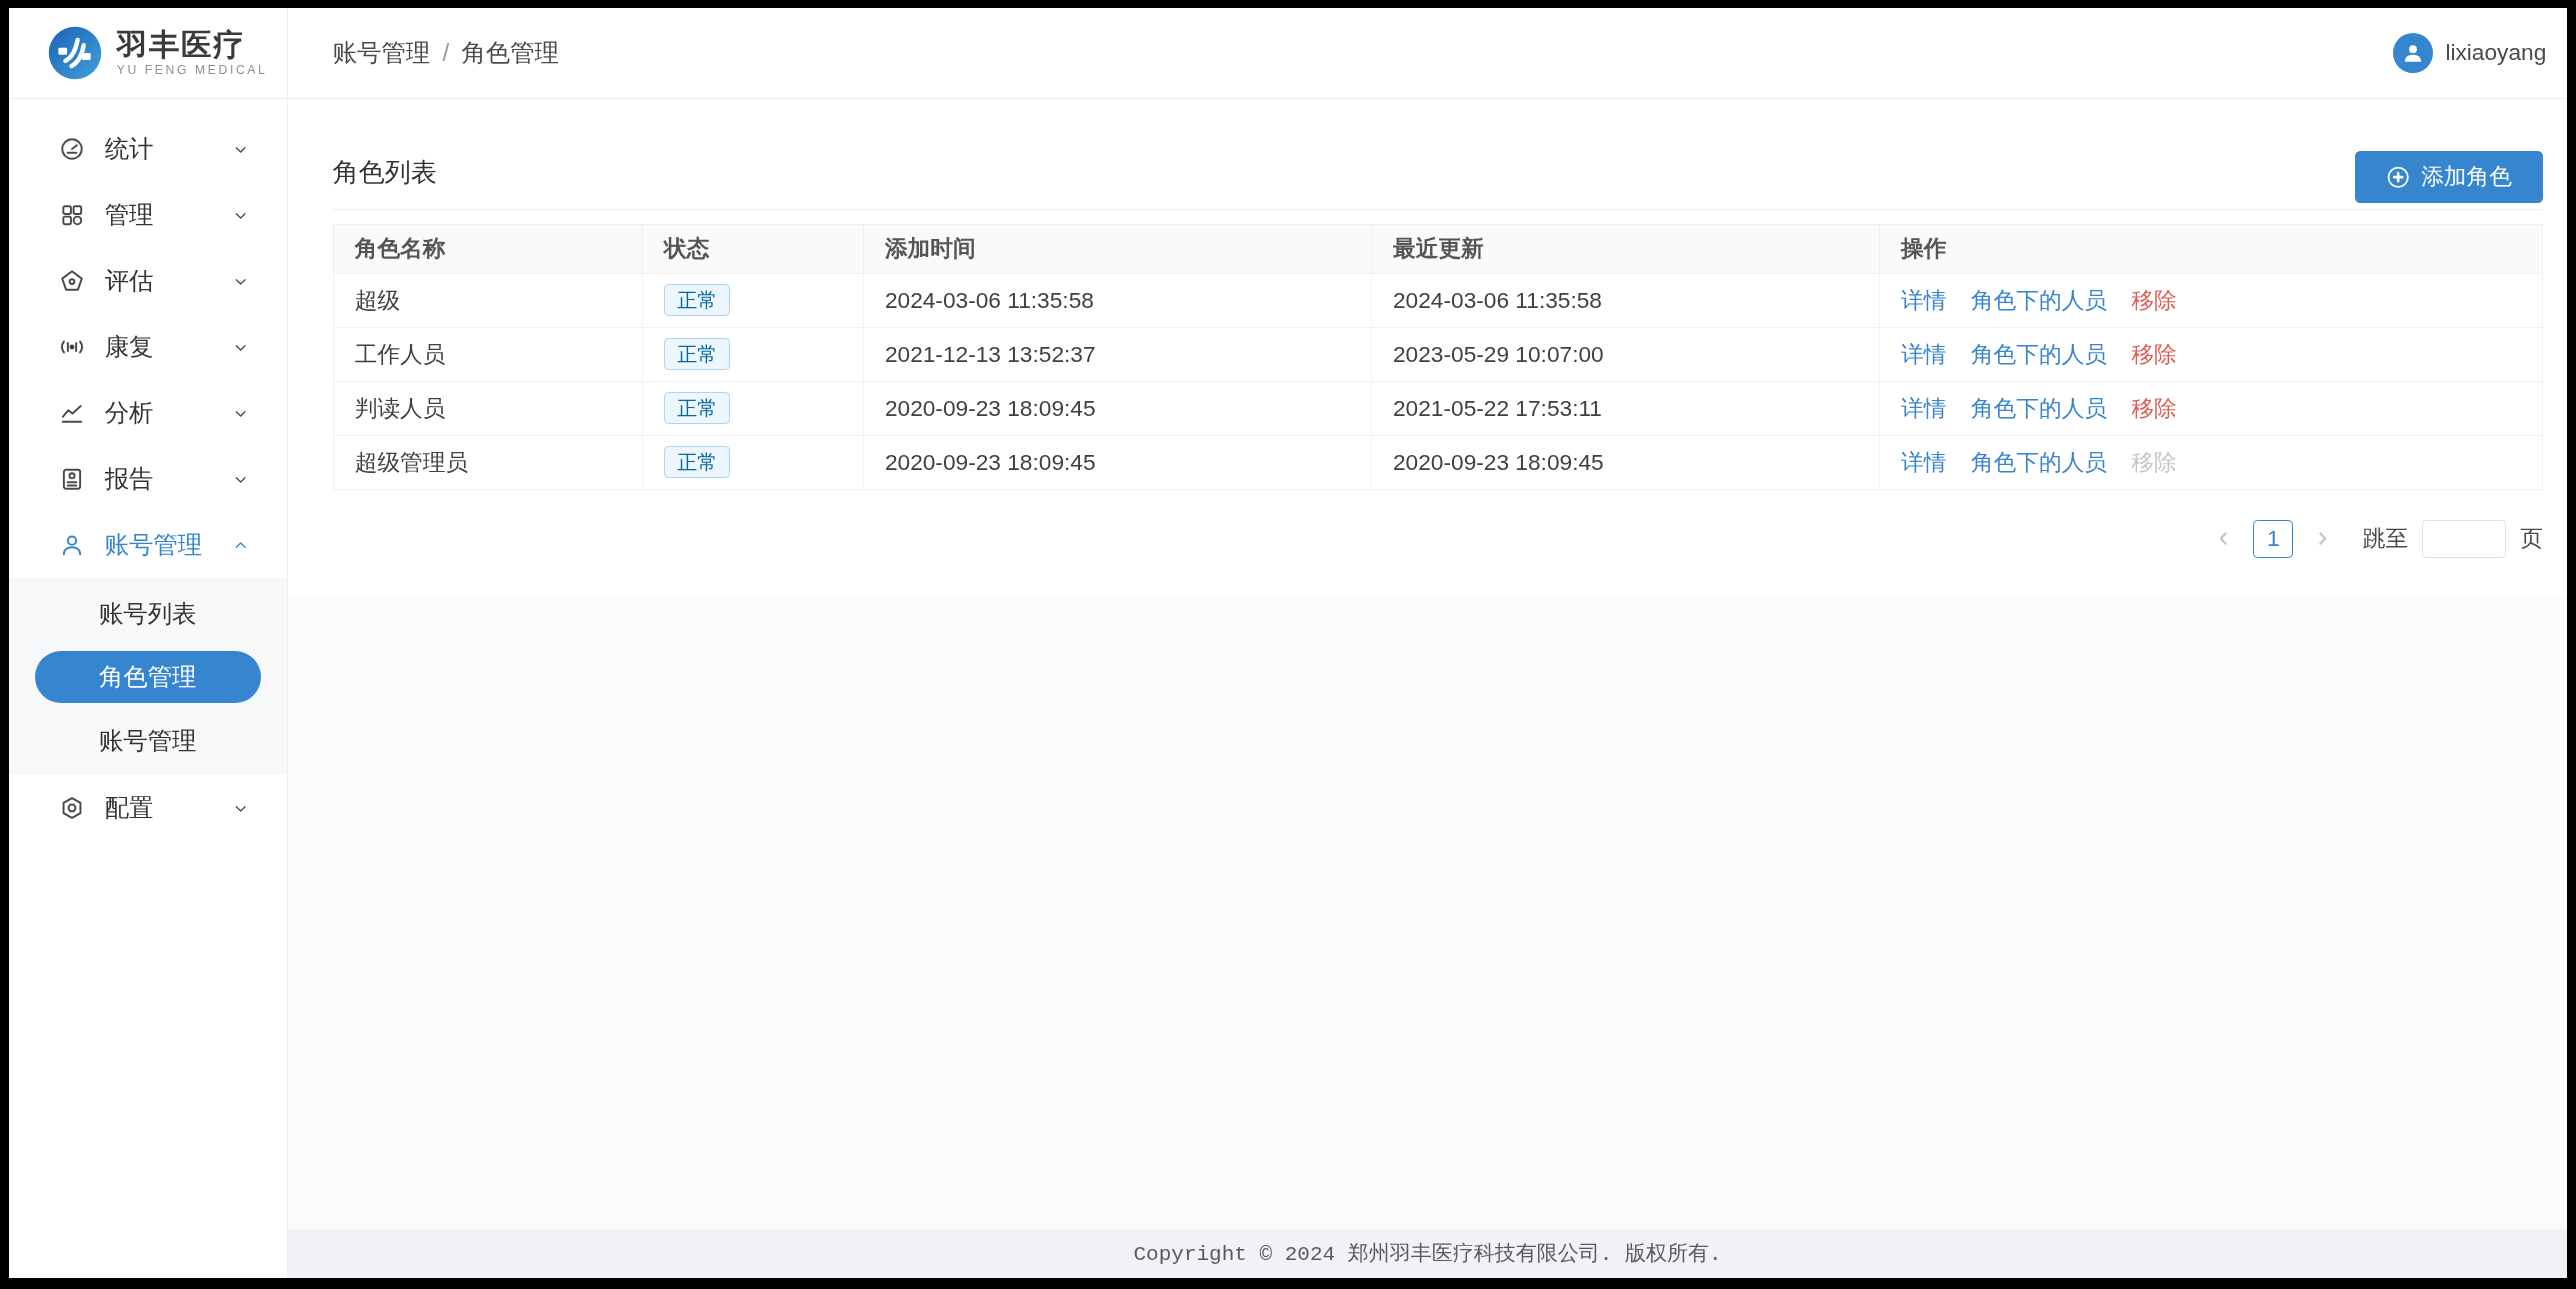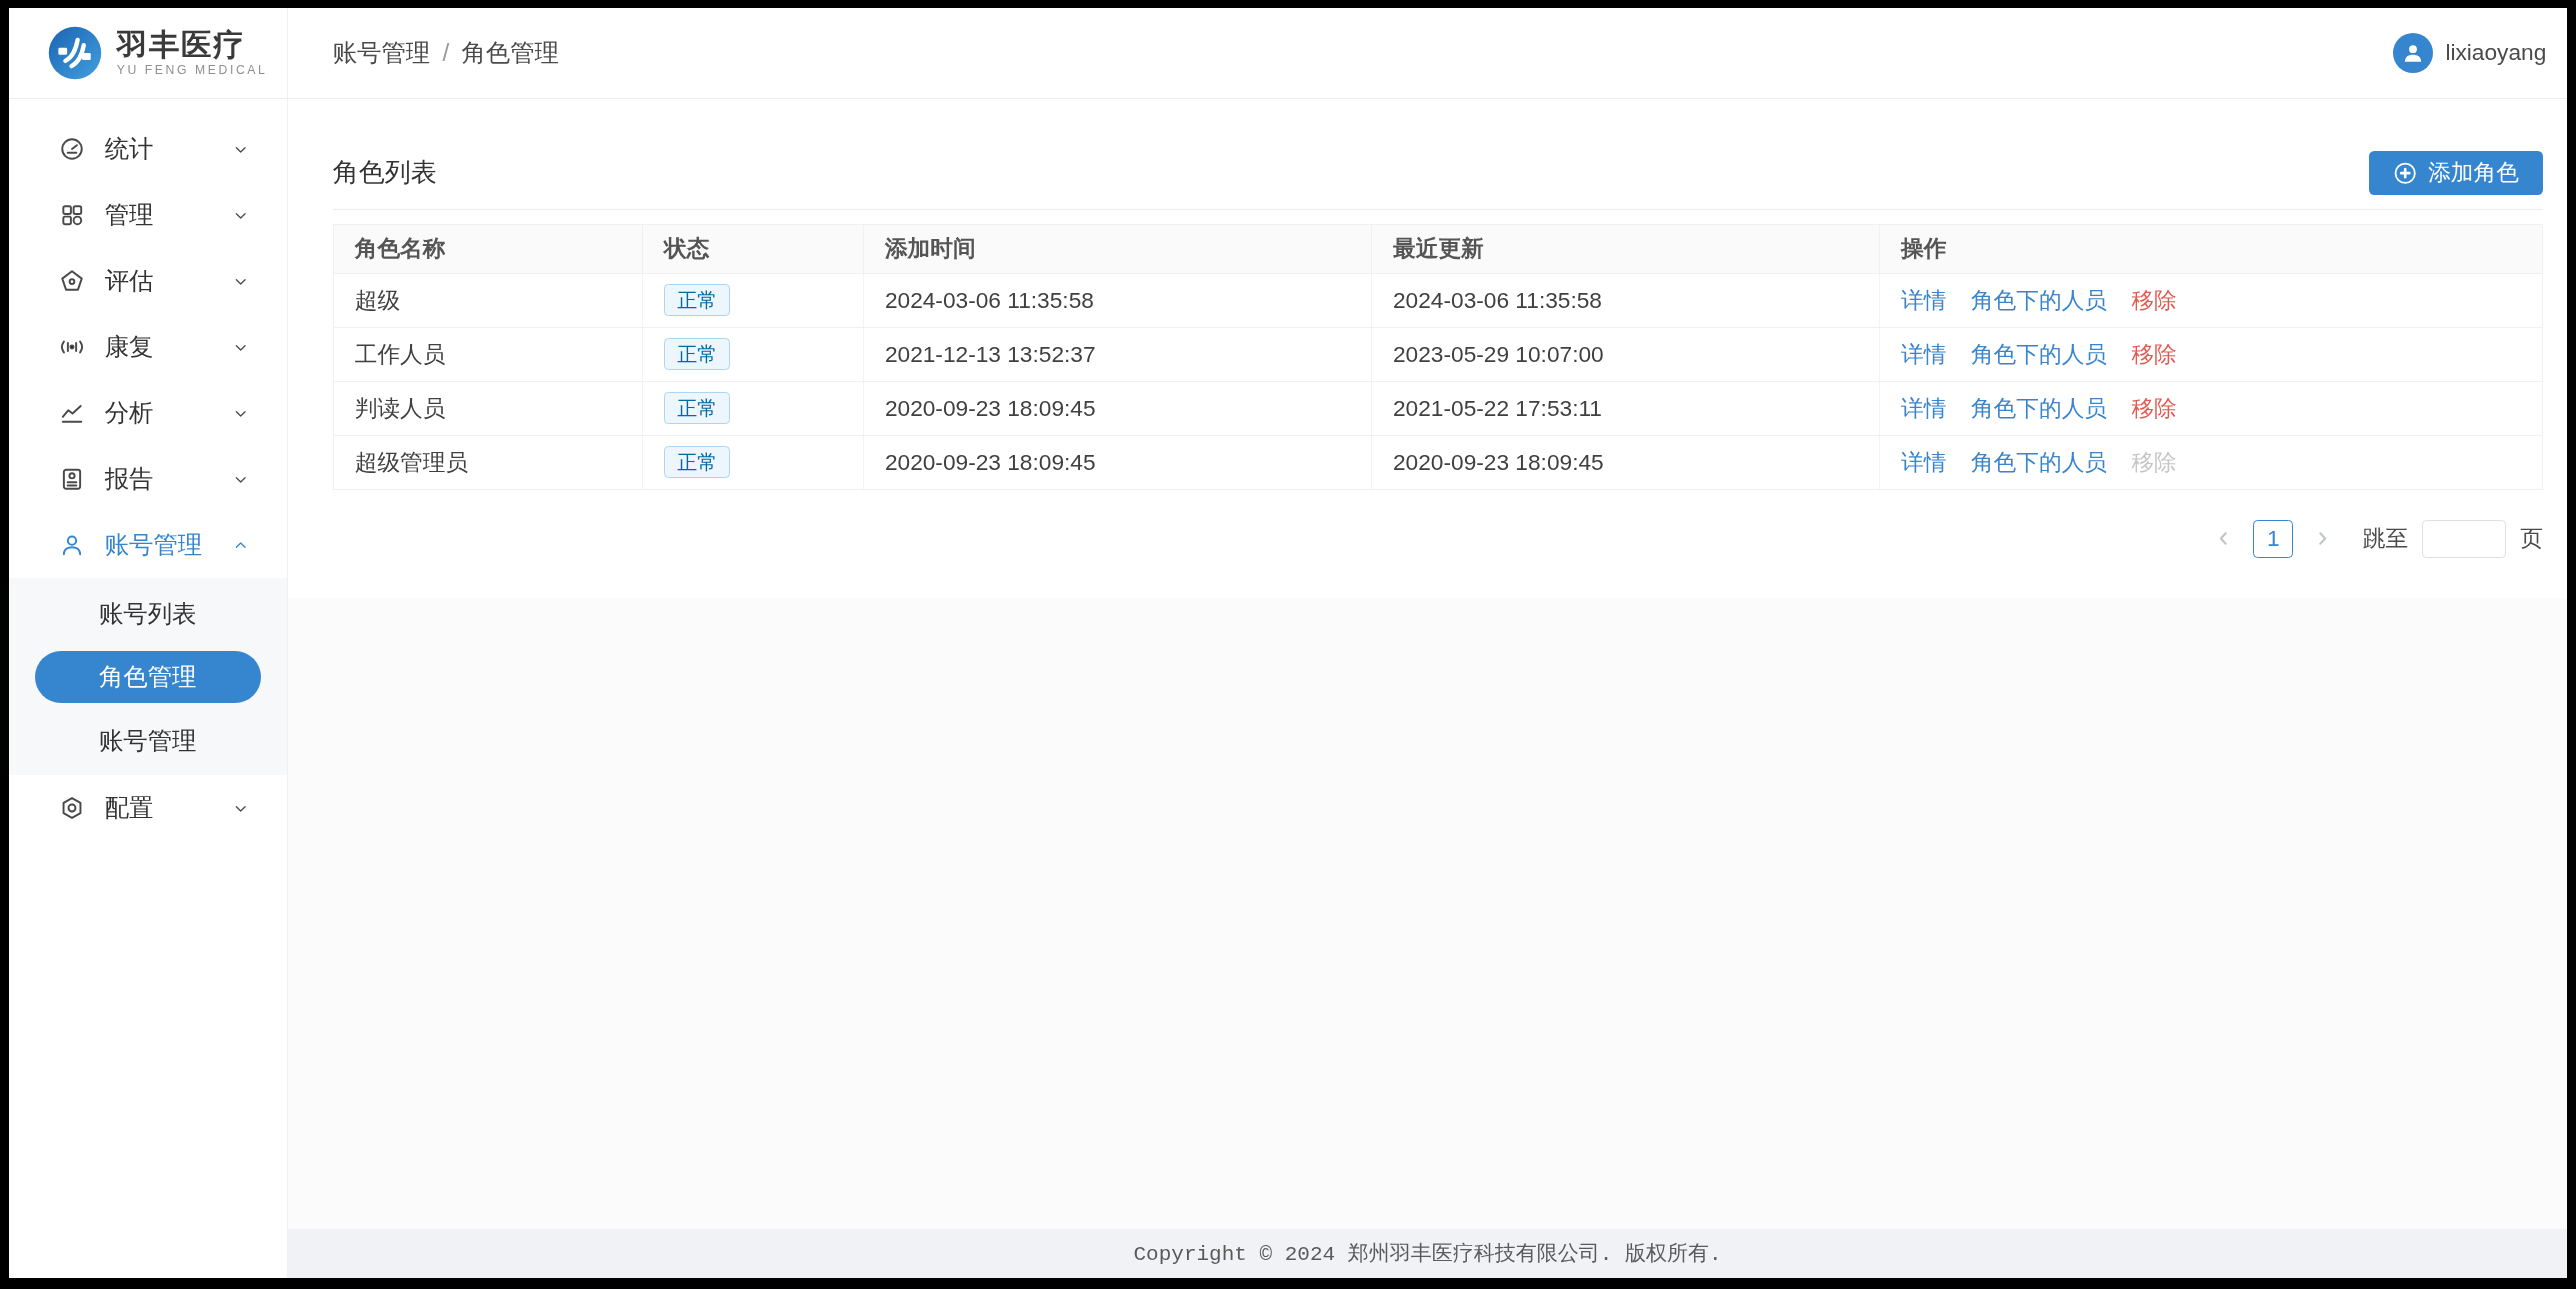--- a/index.html
+++ b/index.html
@@ -36,21 +36,21 @@
   .side-item svg .stk { stroke:#4a4a4a; }
   .side-item.active svg .stk { stroke:#3585cf; }
   .submenu { background:#f7f8fa; padding:3.5px 0; }
   .sub-item { height:63px; line-height:63px; text-align:center; font-size:24.4px; color:#333; cursor:pointer; }
   .sub-item.active { height:52px; line-height:52px; margin:6.1px 26px; background:#3585cf; color:#fff; border-radius:26px; }
 
   
   .main { flex:1; display:flex; flex-direction:column; min-width:0; background:#fbfbfc; }
   .card { background:#fff; padding:56px 24.4px 40px 45px; position:relative; }
   .card-title { font-size:26px; font-weight:500; color:#333; line-height:35px; }
-  .add-btn { position:absolute; top:52px; right:24.4px; height:44px; background:#3585cf; color:#fff; border:none; border-radius:5.2px; font-size:22.7px; display:flex; align-items:center; padding:0 24px; cursor:pointer; font-family:inherit; }
+  .add-btn { position:absolute; top:52px; right:24.4px; height:52px; background:#3585cf; color:#fff; border:none; border-radius:5.2px; font-size:22.7px; display:flex; align-items:center; padding:0 31px; cursor:pointer; font-family:inherit; }
   .add-btn .plus-ico { width:24.4px; height:24.4px; margin-right:10.5px; display:flex; }
   .title-divider { border:none; border-top:0.9px solid #ececec; margin-top:19px; }
 
   table.role-table { width:100%; border-collapse:collapse; margin-top:14px; border:0.9px solid #f0f0f0; }
   .role-table th { background:#fafafa; height:49px; font-size:22.7px; font-weight:600; color:#555; text-align:left; padding:4px 21px; border-right:0.9px solid #f0f0f0; border-bottom:0.9px solid #f0f0f0; }
   .role-table td { height:54px; font-size:22.7px; color:#404040; padding:0 21px; border-right:0.9px solid #f3f3f3; border-bottom:0.9px solid #f0f0f0; background:#fff; }
   .role-table th:last-child, .role-table td:last-child { border-right:0.9px solid #f0f0f0; }
   .badge-normal { display:inline-block; font-size:20px; color:#0369a1; background:#edf6fd; border:0.9px solid #abd6f2; border-radius:4.4px; padding:5.2px 12.2px; line-height:1; }
   .act-link { color:#3884cd; text-decoration:none; margin-right:24.4px; cursor:pointer; }
   .act-link.danger { color:#e15b52; margin-right:0; }

